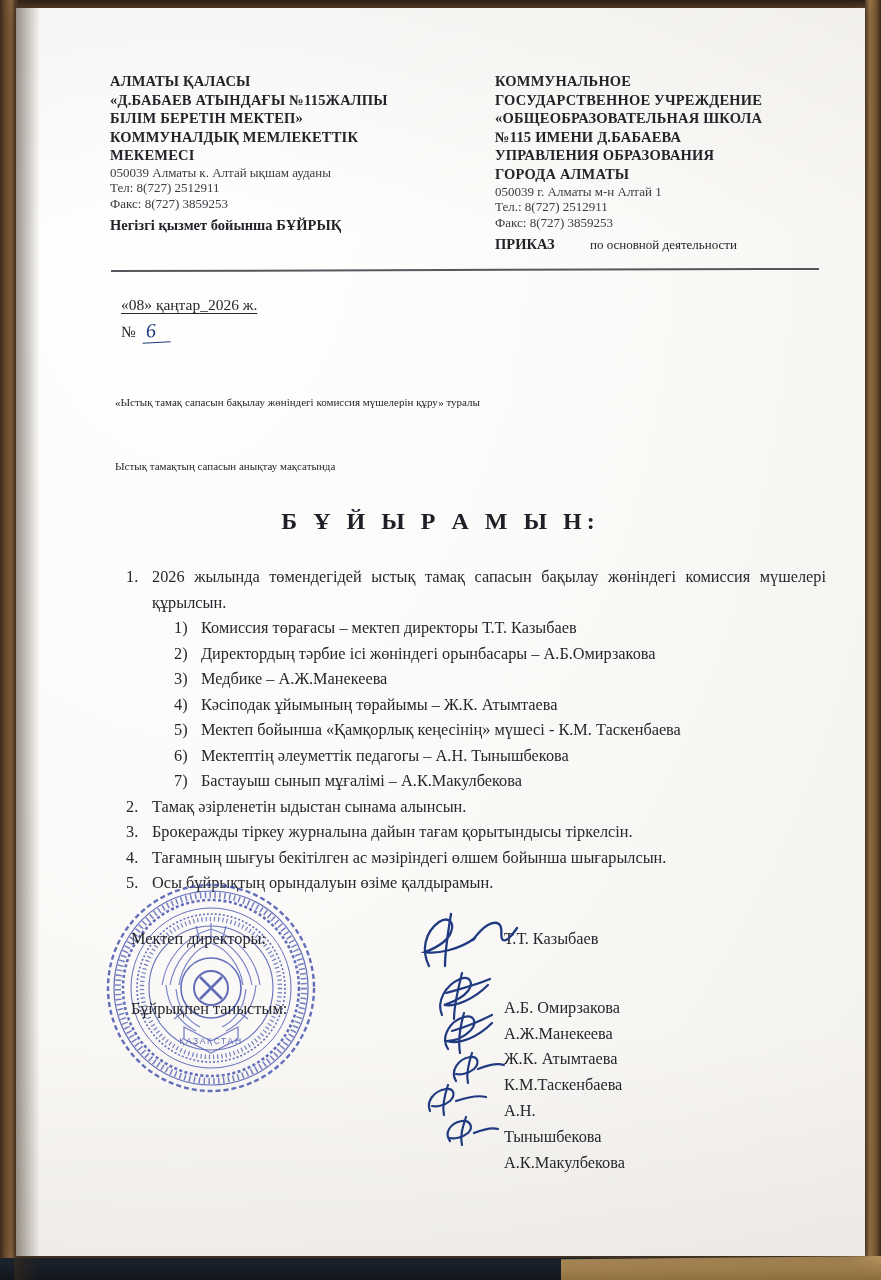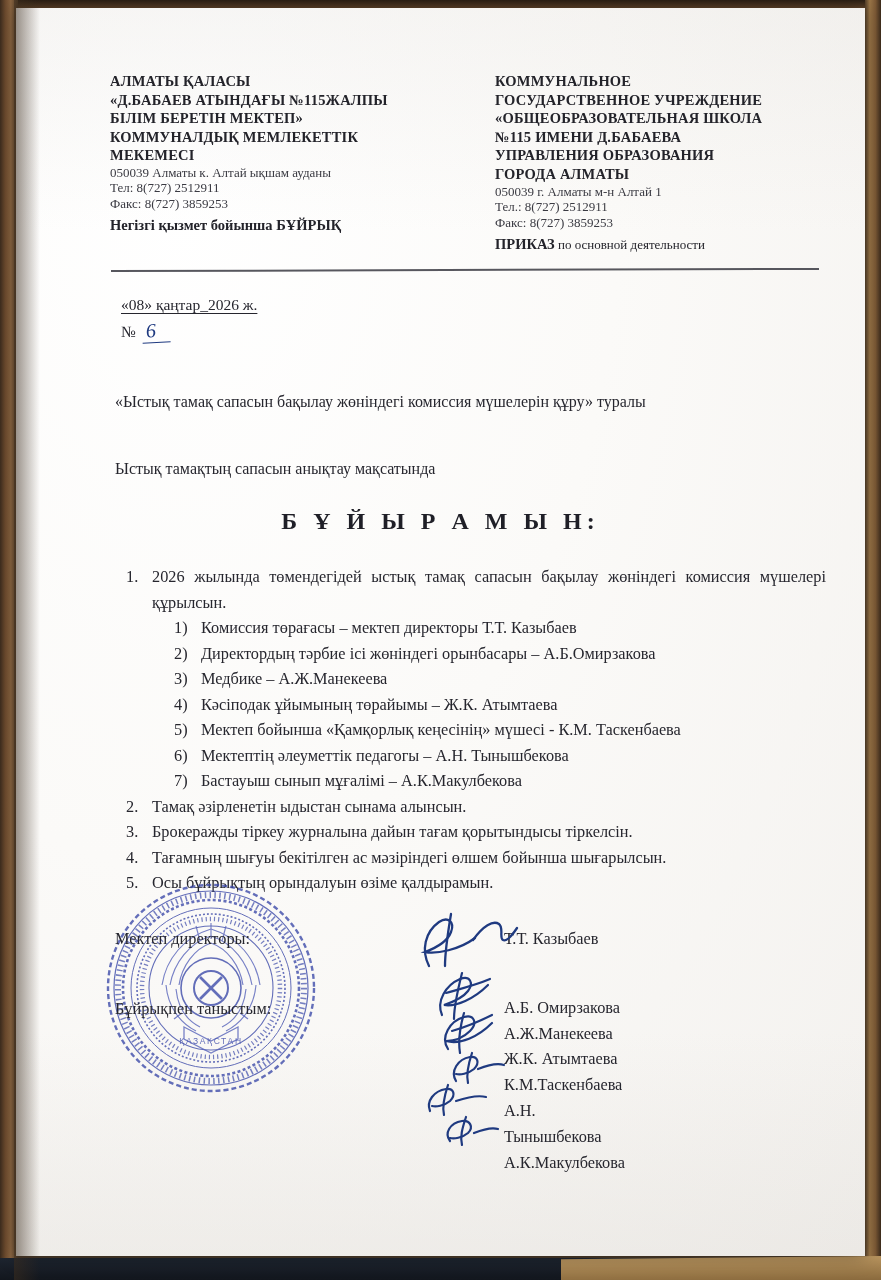--- a/index.html
+++ b/index.html
@@ -89,21 +89,21 @@
     white-space: nowrap;
   }
   .hdr-title {
     font-weight: bold;
     font-size: 14.5px;
     line-height: 22px;
     margin-top: 3px;
     color: #23232a;
     white-space: nowrap;
   }
-  .hdr-title .light { font-weight: normal; font-size: 13px; }
+  .hdr-title .light { font-weight: normal; font-size: 13px; padding-left: 32px; }
   .rule {
     position: absolute;
     left: 95px; top: 261px;
     width: 708px; height: 0;
     border-top: 2.2px solid #3a3a42;
     transform: rotate(-0.18deg);
     opacity: .85;
   }
   .dateblock {
     position: absolute;
@@ -121,28 +121,28 @@
     color: #1f3a80;
     border-bottom: 1.4px solid #1f3a80;
     padding: 0 14px 0 4px;
     transform: rotate(-3deg);
     display: inline-block;
   }
   .subject {
     position: absolute;
     left: 99px; top: 382px;
     width: 700px;
-    font-size: 16px;
+    font-size: 11px;
     line-height: 24px;
     color: #26262e;
   }
   .purpose {
     position: absolute;
     left: 99px; top: 452px;
-    font-size: 16px;
+    font-size: 11px;
     color: #26262e;
   }
   .order-word {
     position: absolute;
     left: 0; top: 500px;
     width: 849px;
     text-align: center;
     font-weight: bold;
     font-size: 24px;
     letter-spacing: 5px;
@@ -172,21 +172,21 @@
   }
   .sublist .li-marker { width: 27px; }
   
   .sig-block {
     position: absolute;
     left: 99px; top: 918px;
     font-size: 16.3px;
     line-height: 25.5px;
     color: #26262e;
   }
-  .sig-label { position: absolute; white-space: nowrap; }
+  .sig-label { position: absolute; white-space: nowrap; margin-left: 16px; }
   .sig-label-1 { left: 0; top: 0; }
   .sig-label-2 { left: 0; top: 70px; }
   .sig-names {
     position: absolute;
     left: 389px; top: 0;
     font-size: 16.3px;
     line-height: 25.8px;
     color: #26262e;
   }
   .sig-names .n-director { margin-bottom: 43px; }

